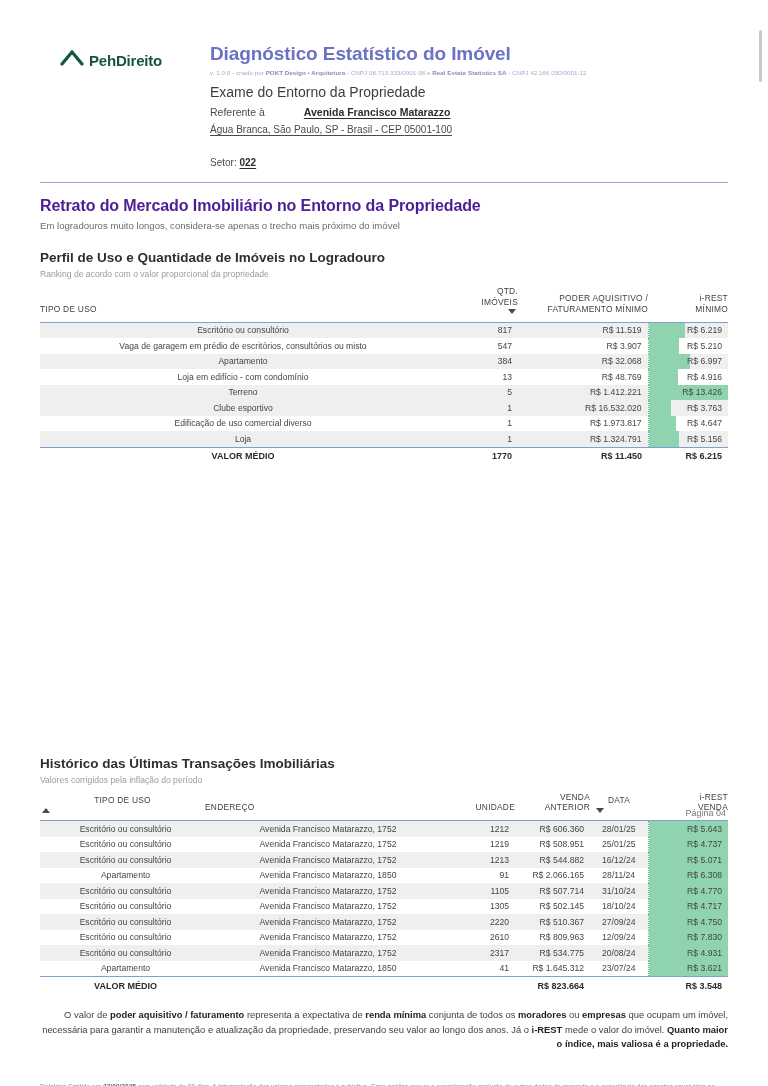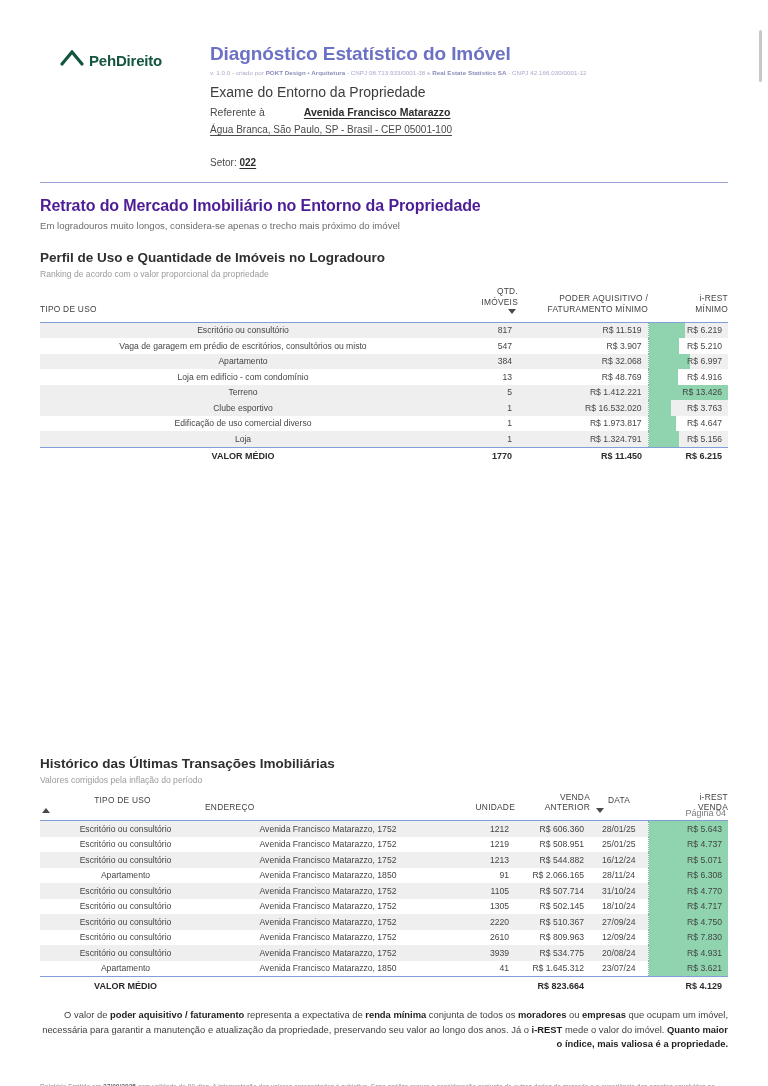--- a/index.html
+++ b/index.html
@@ -491,42 +491,42 @@
             <td class="c-left">Escritório ou consultório</td>
             <td class="c-left">Avenida Francisco Matarazzo, 1752</td>
             <td class="c-right">2610</td>
             <td class="c-right">R$ 809.963</td>
             <td class="c-center">12/09/24</td>
             <td class="irest-cell"><div class="irest-bar" style="width: 100%;"></div><span class="irest-val">R$ 7.830</span></td>
           </tr>
           <tr class="odd">
             <td class="c-left">Escritório ou consultório</td>
             <td class="c-left">Avenida Francisco Matarazzo, 1752</td>
-            <td class="c-right">3939</td>
+            <td class="c-right">2317</td>
             <td class="c-right">R$ 534.775</td>
             <td class="c-center">20/08/24</td>
             <td class="irest-cell"><div class="irest-bar" style="width: 100%;"></div><span class="irest-val">R$ 4.931</span></td>
           </tr>
           <tr class="even">
             <td class="c-left">Apartamento</td>
             <td class="c-left">Avenida Francisco Matarazzo, 1850</td>
             <td class="c-right">41</td>
             <td class="c-right">R$ 1.645.312</td>
             <td class="c-center">23/07/24</td>
             <td class="irest-cell"><div class="irest-bar" style="width: 100%;"></div><span class="irest-val">R$ 3.621</span></td>
           </tr>
         </tbody>
       <tfoot>
         <tr class="total-row">
           <td class="c-left">VALOR MÉDIO</td>
           <td></td>
           <td></td>
           <td class="c-right">R$ 823.664</td>
           <td></td>
-          <td class="c-right">R$ 4.129</td>
+          <td class="c-right">R$ 3.548</td>
         </tr>
       </tfoot>
     </table>
   </div>
 
   <p class="note"><span>O valor de </span><b>poder aquisitivo / faturamento</b><span> representa a expectativa de </span><b>renda mínima</b><span> conjunta de todos os </span><b>moradores</b><span> ou </span><b>empresas</b><span> que ocupam um imóvel, necessária para garantir a manutenção e atualização da propriedade, preservando seu valor ao longo dos anos. Já o </span><b>i-REST</b><span> mede o valor do imóvel. </span><b>Quanto maior o índice, mais valiosa é a propriedade.</b></p>
 
   <p class="disclaimer"><span>Relatório Emitido em </span><span class="ul-bold">27/09/2025</span><span> com validade de 90 dias. A interpretação dos valores apresentados é subjetiva. Essa análise requer a consideração conjunta de outros dados de mercado e a experiência dos agentes envolvidos na negociação do imóvel, como proprietários, locadores, locatários, arquitetos, engenheiros, corretores e demais profissionais.</span></p>
 
   <div class="page-num">Página 04</div>

